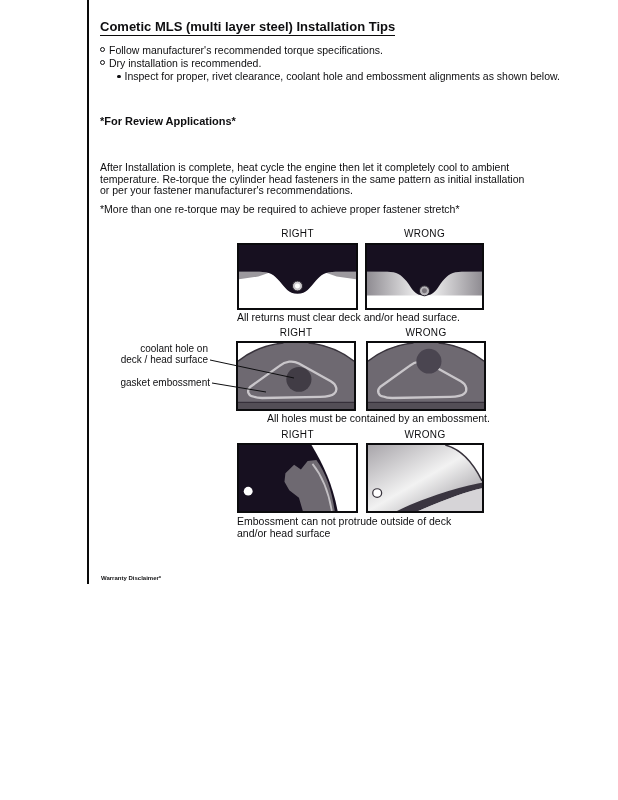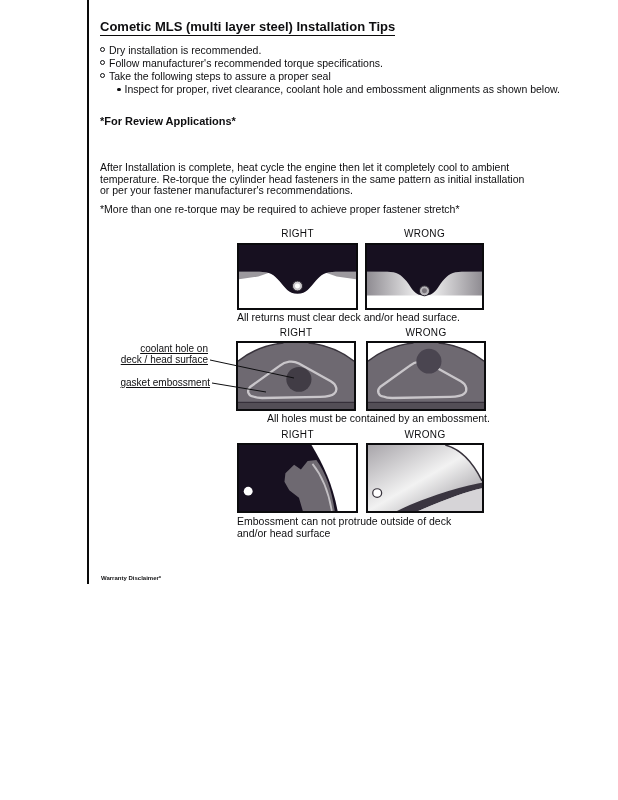--- a/index.html
+++ b/index.html
@@ -29,44 +29,43 @@
   .p2{left:100px;top:162px;}
   .note{left:100px;top:203px;font-size:10.5px;white-space:pre;}
 
   .dg-label{font-size:10px;letter-spacing:0.3px;text-align:center;white-space:pre;}
   .dbox{box-sizing:border-box;border:2px solid #0b0b0d;background:#fff;}
   .dbox svg{display:block;width:100%;height:100%;}
   .caption{font-size:10.5px;line-height:11.5px;}
   .caption .line{white-space:pre;}
 
   .ann{font-size:10px;line-height:11px;text-align:right;}
-  .ann .line{white-space:pre;text-decoration:underline;}
+  .ann .line{white-space:pre;}
   .overlay{left:0;top:0;pointer-events:none;z-index:5;}
 
   .legal{left:101px;top:575px;width:416px;font-size:6px;line-height:6.4px;color:#131315;}
   .legal-h{font-weight:bold;margin:0 0 5.5px 0;white-space:pre;}
   .legal p{margin:0 0 5.5px 0;white-space:pre-wrap;}
   .legal p.tight{margin-bottom:0;}
   .partno{left:389px;top:759px;font-size:12.5px;color:#3b82f6;white-space:pre;}
 </style>
 </head>
 <body>
 
 <div id="page">
 
   <div class="abs vrule"></div>
 
   <div class="abs title">
     <span>Cometic MLS (multi layer steel) Installation Tips</span>
   </div>
 
   <div class="abs bullets">
+    <div class="b-item">Follow manufacturer's recommended torque specifications.</div>
     <div class="b-item">Dry installation is recommended.</div>
-    <div class="b-item">Follow manufacturer's recommended torque specifications.</div>
-    <div class="b-item">Take the following steps to assure a proper seal</div>
     <div class="s-item">Inspect for proper, rivet clearance, coolant hole and embossment alignments as shown below.</div>
   </div>
 
   <div class="abs d-heading">*For Review Applications*</div>
 
 
   <div class="abs para p2">
     <div class="line">After Installation is complete, heat cycle the engine then let it completely cool to ambient</div>
     <div class="line">temperature. Re-torque the cylinder head fasteners in the same pattern as initial installation</div>
     <div class="line">or per your fastener manufacturer's recommendations.</div>

